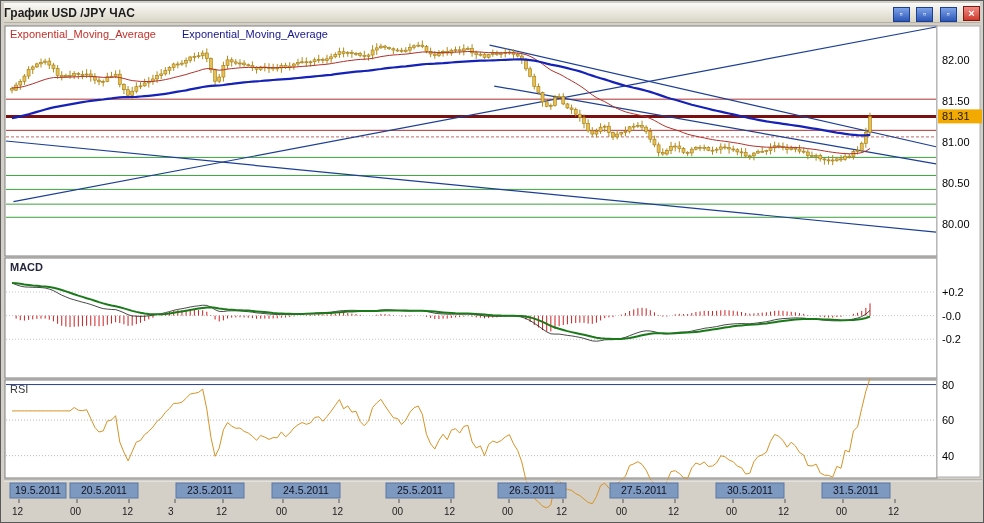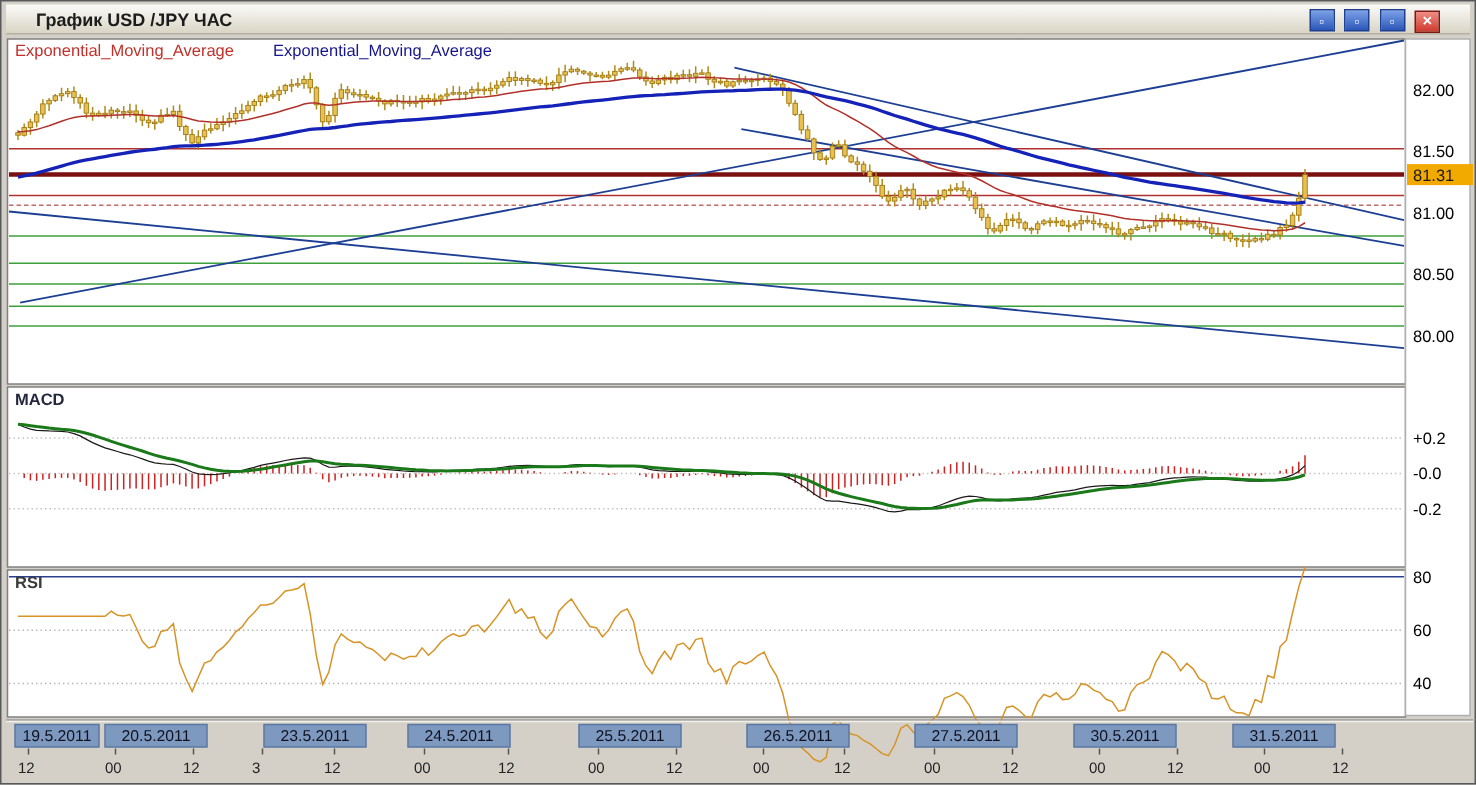--- a/index.html
+++ b/index.html
@@ -1,31 +1,31 @@
 <!DOCTYPE html>
 <html><head>
 <meta charset="utf-8">
 <style>
   html,body{margin:0;padding:0;}
   body{width:984px;height:523px;overflow:hidden;background:#9aa2ad;font-family:"Liberation Sans",sans-serif;}
   .window{position:absolute;inset:0;background:#d4d0c8;border:1px solid #58595b;box-sizing:border-box;}
   .titlebar{position:absolute;top:2px;left:3px;right:3px;height:20px;display:flex;align-items:center;
-    background:linear-gradient(180deg,#fbfaf7,#d9d5c6);border-bottom:1px solid #b4b0a4;padding:0 20px;box-sizing:border-box;}
+    background:linear-gradient(180deg,#fbfaf7,#d9d5c6);border-bottom:1px solid #b4b0a4;padding:0 0;box-sizing:border-box;}
   .title{font-size:12px;font-weight:700;color:#1c1c1c;flex:1;white-space:nowrap;}
   .wbtn{width:17px;height:15px;margin-left:2px;border:1px solid #1d3f8f;padding:0;font-size:9px;line-height:12px;
     color:#fff;background:linear-gradient(180deg,#7da2e8,#2c57b8);cursor:pointer;font-family:"Liberation Sans",sans-serif;}
   .wbtn.red{background:linear-gradient(180deg,#ef8d84,#cf3a2d);border-color:#7a1a12;font-weight:700;font-size:11px;line-height:11px;}
   .chart-root{position:absolute;top:24px;left:3px;width:978px;height:496px;}
   #chart-svg{display:block;}
   #chart-svg text{font-family:"Liberation Sans",sans-serif;}
   .lbl{position:absolute;font-size:11px;pointer-events:none;white-space:nowrap;}
   .lbl.ema-red{left:6px;top:3px;color:#c2302a;}
   .lbl.ema-blue{left:178px;top:3px;color:#16168c;}
   .lbl.macd{left:6px;top:236px;color:#26263e;font-weight:700;}
-  .lbl.rsi{left:6px;top:358px;color:#3a3a3a;font-weight:700;text-align:center;}
+  .lbl.rsi{left:6px;top:358px;color:#3a3a3a;font-weight:400;text-align:center;}
 </style>
 </head>
 <body>
 
 <div class="window">
   <div class="titlebar">
     <span class="title">График USD /JPY  ЧАС</span>
     <span>
       <button class="wbtn">▫</button>
       <button class="wbtn">▫</button>

